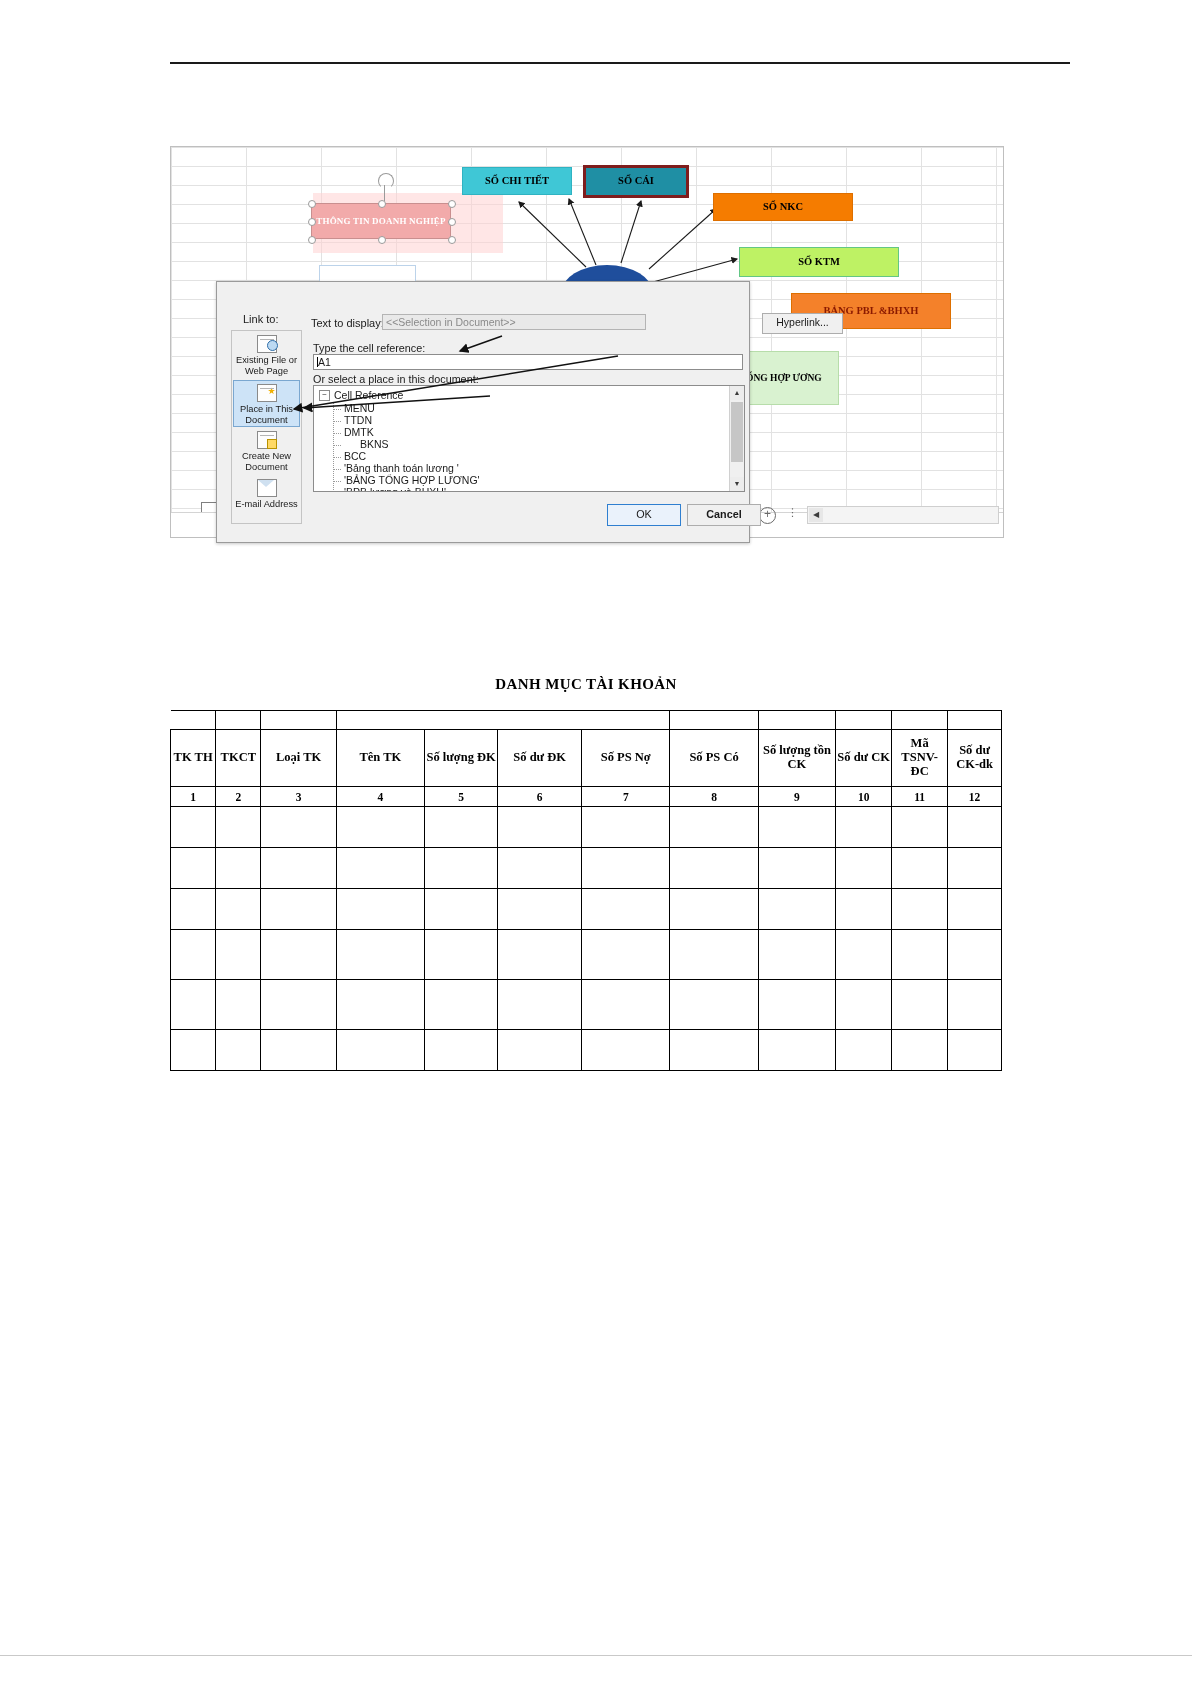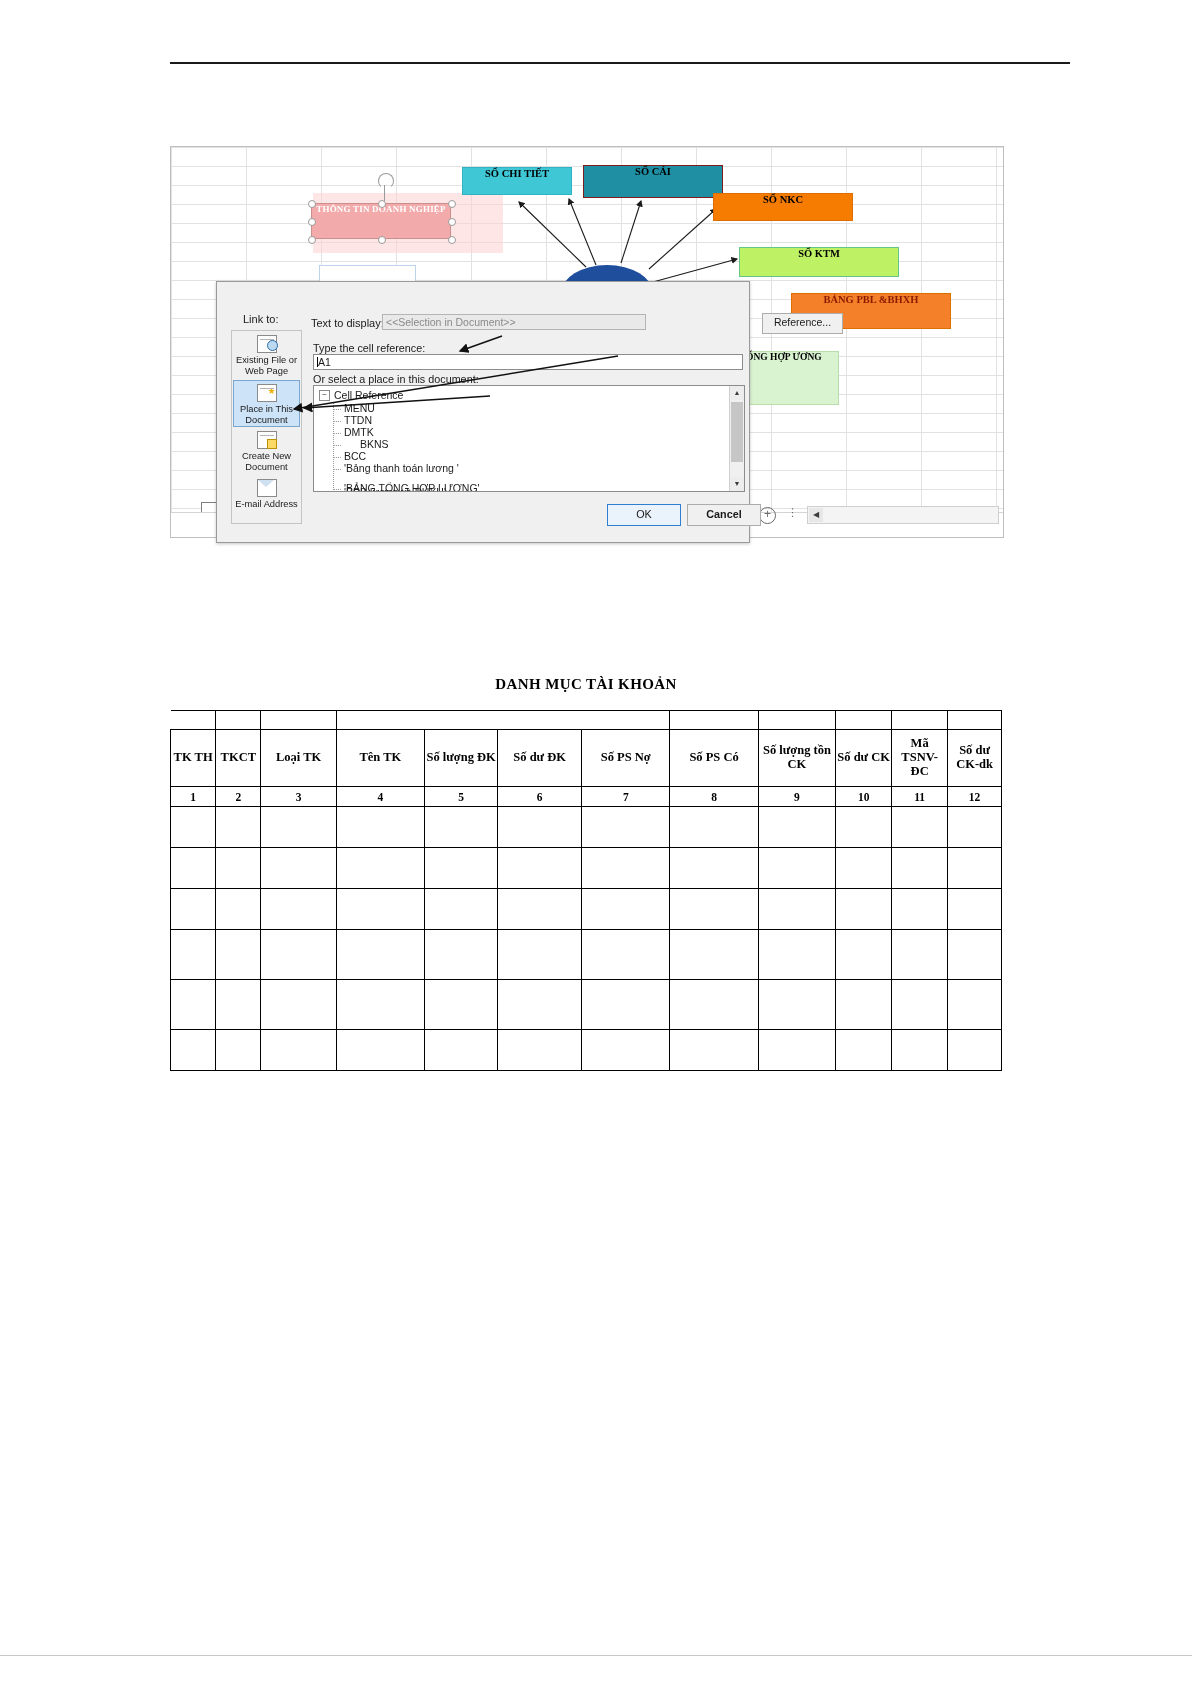--- a/index.html
+++ b/index.html
@@ -60,20 +60,21 @@
     width: 190px;
     height: 60px;
     background: rgba(255, 210, 210, 0.55);
   }
 
   
   .shape {
     position: absolute;
     box-sizing: border-box;
     display: flex;
+    align-items: center;
     justify-content: center;
     text-align: center;
     font-weight: bold;
     font-size: 10.5px;
     line-height: 1.15;
     font-family: "Liberation Serif", serif;
   }
 
   .shape-ttdn {
     left: 140px; top: 56px; width: 140px; height: 36px;
@@ -105,24 +106,24 @@
     background: #9a9a9a;
   }
 
   .shape-sct {
     left: 291px; top: 20px; width: 110px; height: 28px;
     background: #3fc7d6;
     color: #000;
     border: 1px solid #2fb3c2;
   }
   .shape-scai {
-    left: 412px; top: 18px; width: 140px; height: 33px;
+    left: 412px; top: 18px; width: 106px; height: 33px;
     background: #1f8fa4;
     color: #000;
-    border: 1px solid #7f1d1d;
+    border: 3px solid #7f1d1d;
   }
   .shape-snkc {
     left: 542px; top: 46px; width: 140px; height: 28px;
     background: #f57c00;
     color: #000;
     border: 1px solid #dd6f00;
   }
   .shape-sktm {
     left: 568px; top: 100px; width: 160px; height: 30px;
     background: #bef264;
@@ -647,41 +648,41 @@
     </div>
     <div class="linkto-item" style="top:145px;">
       <div class="linkto-ico ico-mail"></div>
       <span>E-mail Address</span>
     </div>
   </div>
 
   <div class="field-row">
     <div class="ttd-label">Text to display:</div>
     <div class="ttd-input">&lt;&lt;Selection in Document&gt;&gt;</div>
-    <div class="screentip-btn">Reference...</div>
+    <div class="screentip-btn">Hyperlink...</div>
   </div>
 
   <div class="cellref-label">Type the cell reference:</div>
   <div class="cellref-input"><span class="caret"></span><span>A1</span></div>
 
   <div class="orselect-label">Or select a place in this document:</div>
 
   <div class="tree-box">
     <div class="tree-root">
       <span class="tree-toggle">−</span>
       <span>Cell Reference</span>
     </div>
     <div class="tree-spine" style="height:92px;"></div>
     <div class="tree-item" style="top:16px;"><span>MENU</span></div>
     <div class="tree-item" style="top:28px;"><span>TTDN</span></div>
     <div class="tree-item" style="top:40px;"><span>DMTK</span></div>
     <div class="tree-item" style="top:52px;padding-left:16px;"><span>BKNS</span></div>
     <div class="tree-item" style="top:64px;"><span>BCC</span></div>
     <div class="tree-item" style="top:76px;"><span>'Bảng thanh toán lương '</span></div>
-    <div class="tree-item" style="top:96px;"><span>'BẢNG TỔNG HỢP LƯƠNG'</span></div>
+    <div class="tree-item" style="top:88px;"><span>'BẢNG TỔNG HỢP LƯƠNG'</span></div>
     <div class="tree-item" style="top:100px;"><span>'BPB lương và BHXH'</span></div>
 
     <div class="tree-scroll">
       <div class="up">▲</div>
       <div class="thumb"></div>
       <div class="down">▼</div>
     </div>
   </div>
 
   <div class="dlg-btn primary btn-ok">OK</div>

